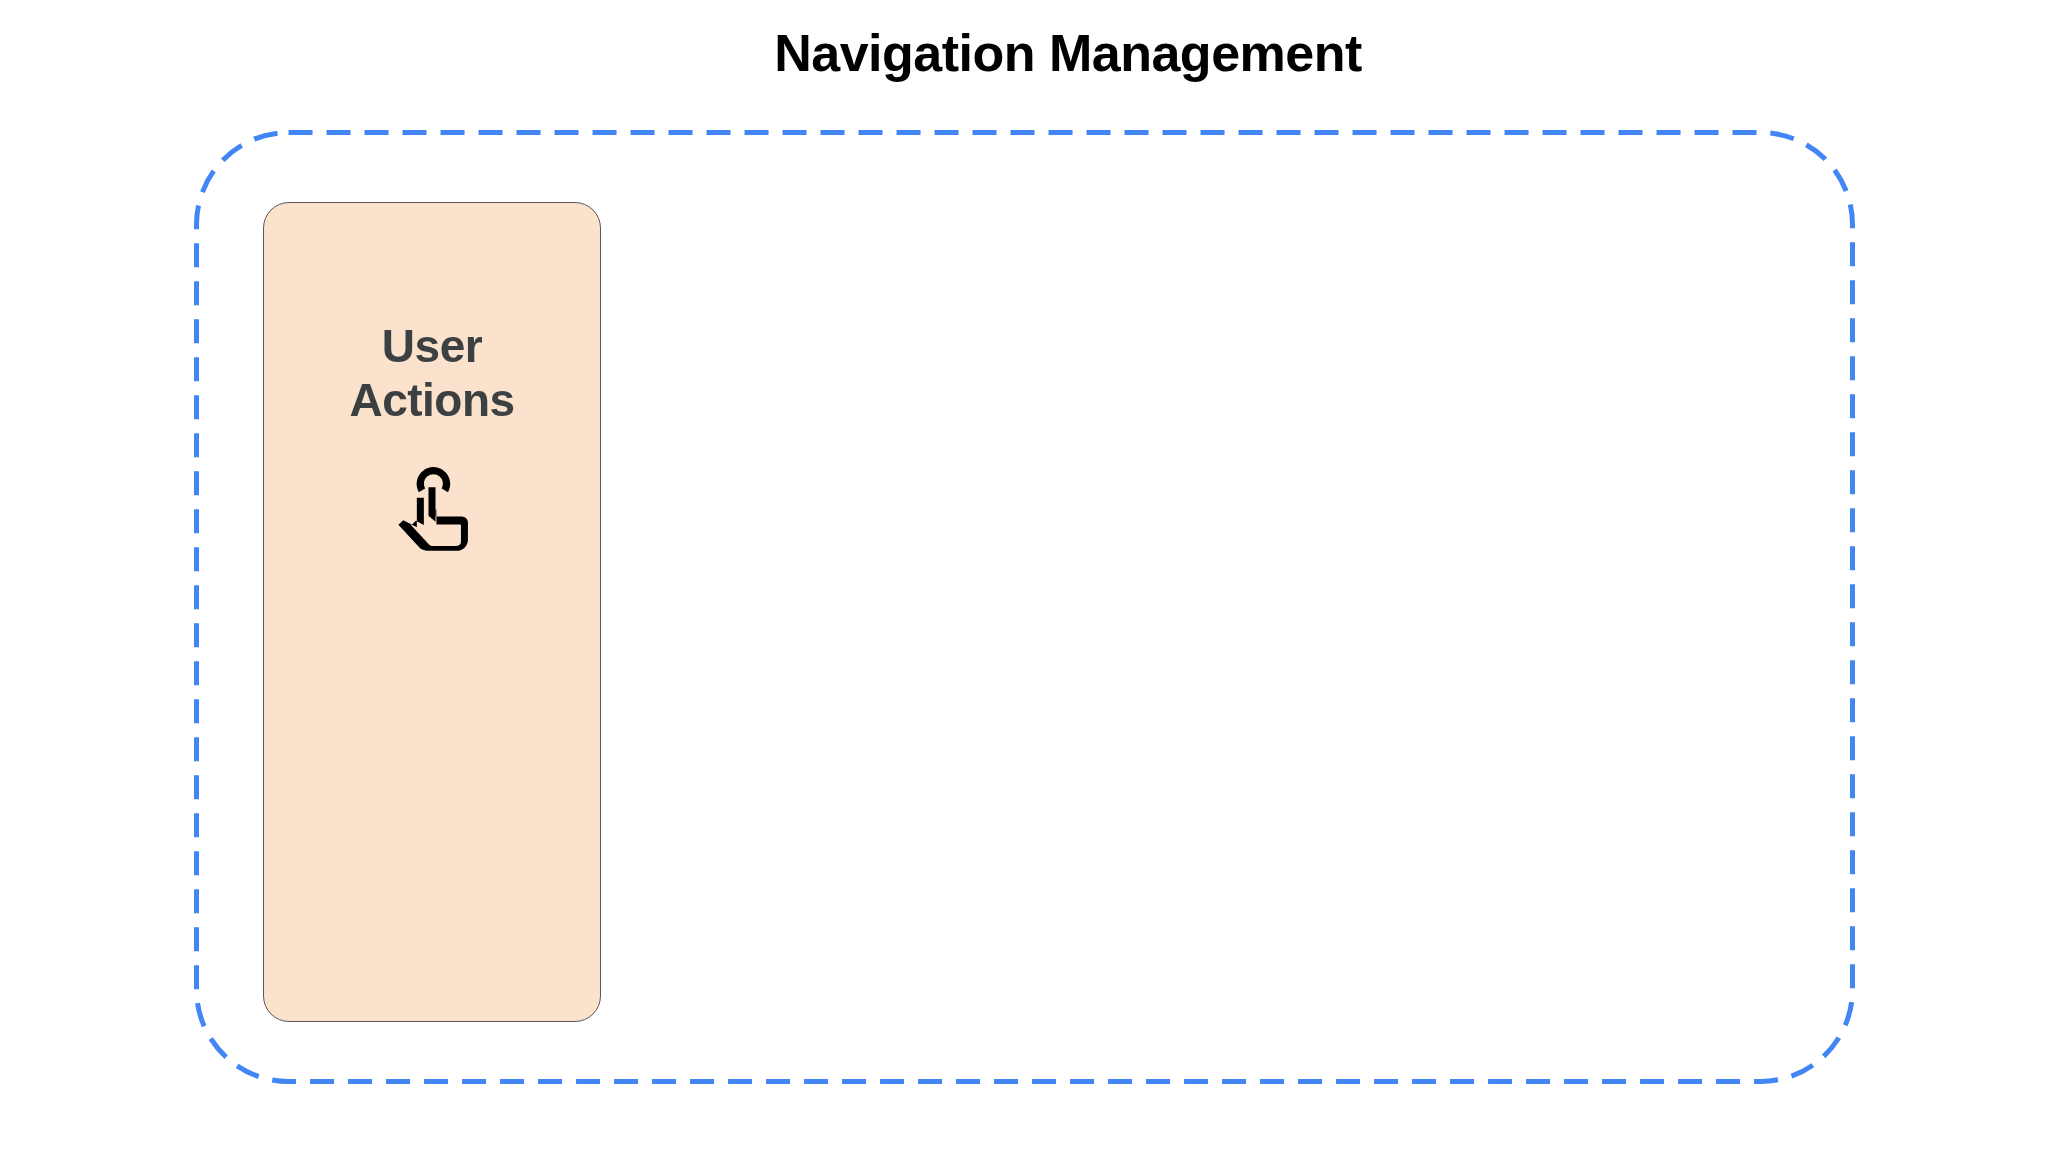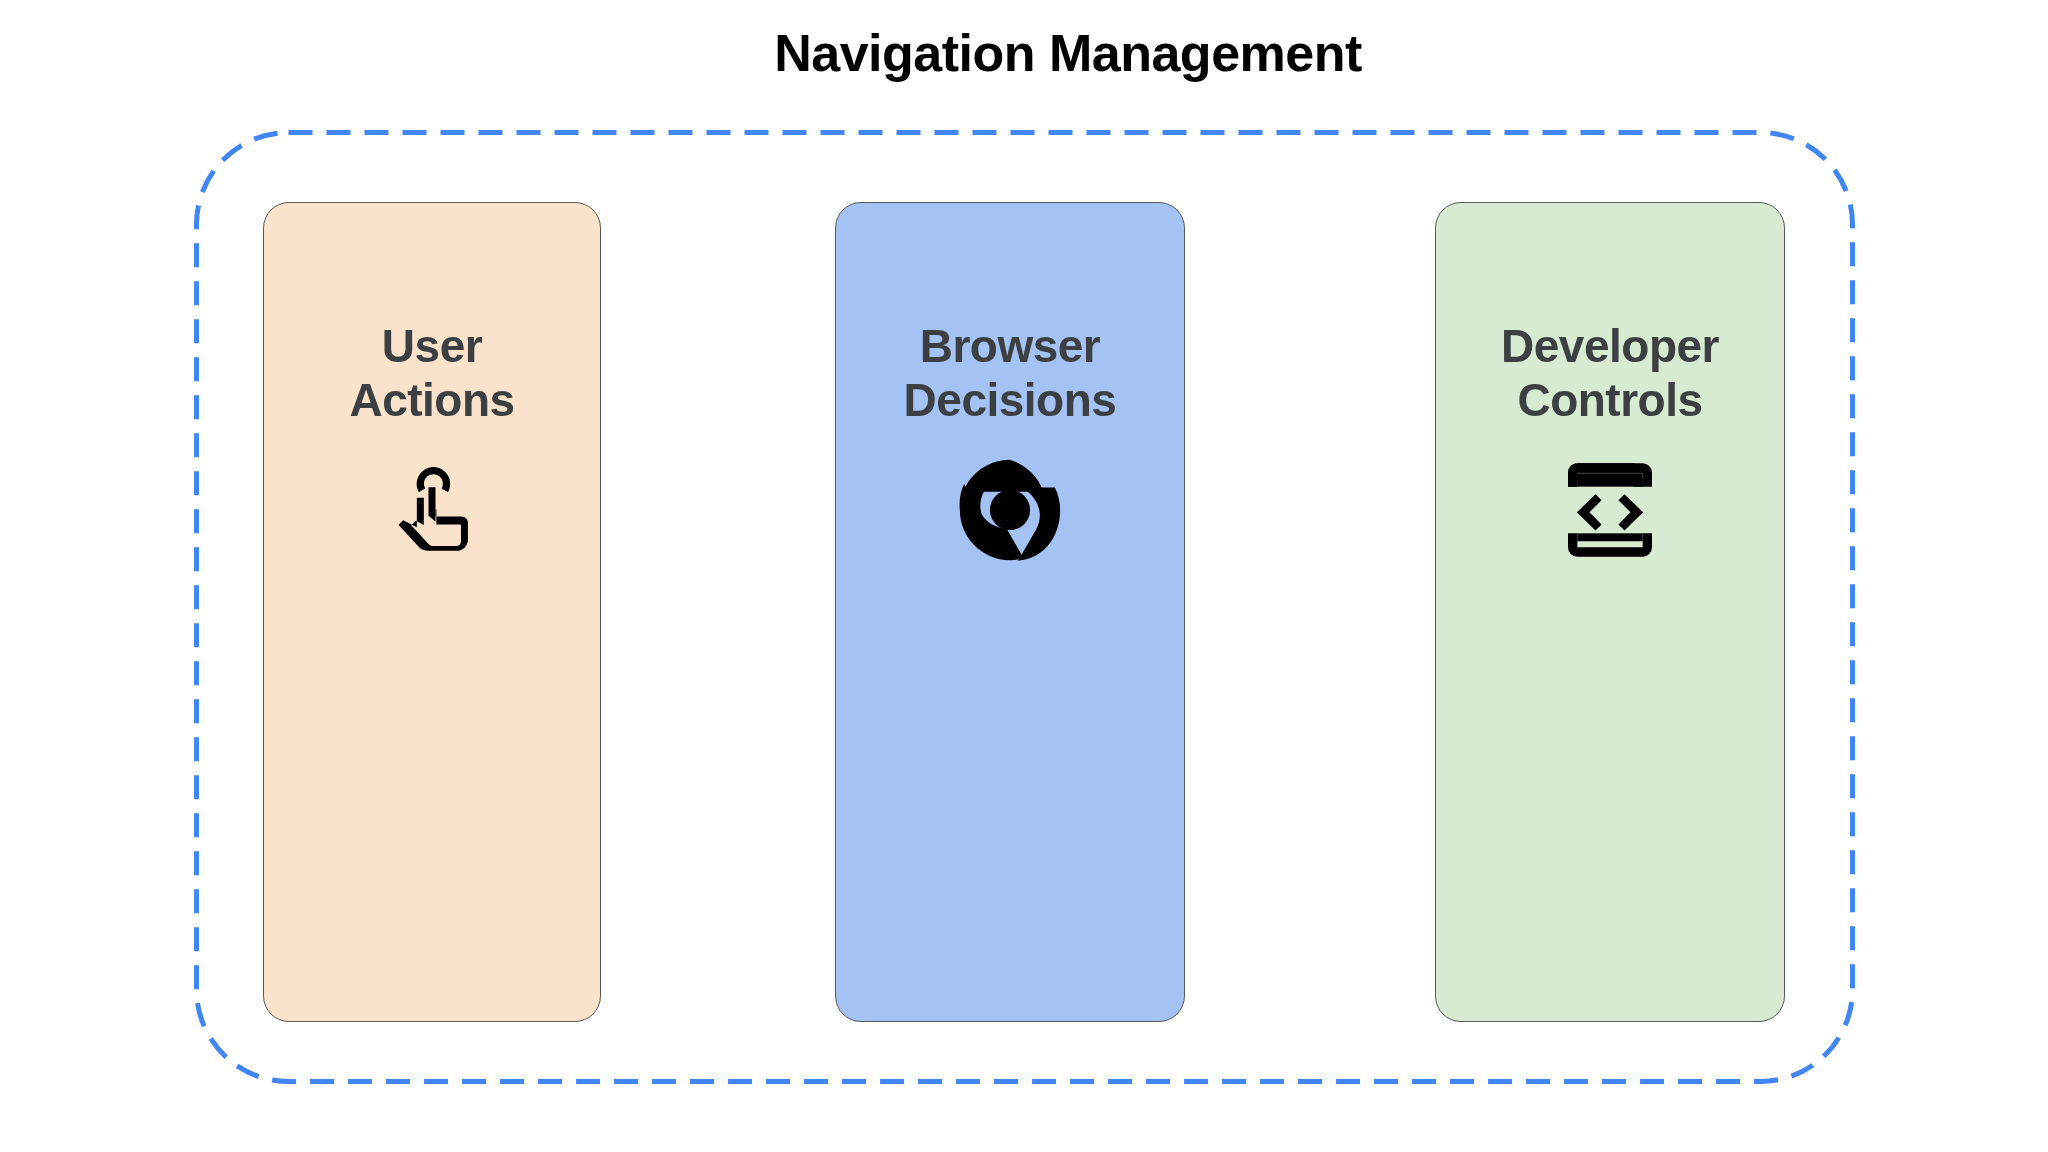--- a/index.html
+++ b/index.html
@@ -131,45 +131,16 @@
       <div class="card-icon">
         <svg viewBox="0 0 24 24" aria-hidden="true">
           <path d="M9.17 8.17a3.6 3.6 0 0 1 .92-4.6 3.6 3.6 0 0 1 4.42 0 3.6 3.6 0 0 1 .92 4.6l-1.35-.78a2.05 2.05 0 0 0-.5-2.6 2.05 2.05 0 0 0-2.56 0 2.05 2.05 0 0 0-.5 2.6l-1.35.78z"></path>
           <path d="M11.25 7.1h1.5v7.42l-1.5-1.27V7.1z"></path>
           <path d="M18.6 11.9h-5.85v1.5h5.6c.74 0 1.35.6 1.35 1.35v3.6c0 1.32-1.08 2.4-2.4 2.4h-6.2c-.72 0-1.4-.3-1.9-.83l-4.4-4.75 1.05-1 2.9 1.55V9.4h1.5v5.83l-1.7-.92-1.02.95 3.78 4.08c.22.24.53.38.86.38h5.13c.5 0 .9-.4.9-.9v-3.6c0-.07-.06-.12-.12-.12h-5.13l-.01-3.2z"></path>
           <path d="M4.6 13.6l1.3-1.25.28.3-1.3 1.25z" opacity="0"></path>
         </svg>
       </div>
     </div>
 
-    <div class="card card-2" style="background:#a4c2f4;">
-      <div class="card-label">Browser
-Decisions</div>
-      <div class="card-icon">
-        <svg viewBox="0 0 48 48" aria-hidden="true">
-          <path d="M24 2.5C14.9 2.5 6.96 7.62 3.6 15.34l7.93 13.74A13.9 13.9 0 0 1 10.1 24c0-2.5.66-4.84 1.82-6.87l-.03-.05L5.3 13.3A21.4 21.4 0 0 1 24 2.5zm0 5.6c-4.4 0-8.2 2.56-10.02 6.27h20.04A11.4 11.4 0 0 0 24 8.1z" opacity="0"></path>
-          <path d="M24 2.5c-8.23 0-15.5 4.2-19.75 10.58l9.13 15.82a12.2 12.2 0 0 1-1.68-6.2c0-2.28.62-4.4 1.7-6.23l-.02-.03-9.13-3.36A21.43 21.43 0 0 1 24 2.5z" opacity="0"></path>
-          <path d="M24 2.5C15.6 2.5 8.3 7.34 4.77 14.38l8.02 13.9a12.8 12.8 0 0 1-1.5-6.03c0-2.2.55-4.27 1.52-6.08H38.3A21.5 21.5 0 0 0 24 2.5z"></path>
-          <path d="M45.5 24c0-3.46-.82-6.73-2.27-9.63H27.9A12.77 12.77 0 0 1 36.8 26.1c0 2.35-.63 4.56-1.74 6.45l-7.6 13.17C38.63 44.9 45.5 35.25 45.5 24z"></path>
-          <path d="M24 45.5c2.03 0 4-.28 5.86-.8L22.4 31.73a12.8 12.8 0 0 1-10.5-5.85L4.3 12.82A21.4 21.4 0 0 0 2.5 24c0 11.87 9.63 21.5 21.5 21.5z"></path>
-          <circle cx="24" cy="24" r="8.6"></circle>
-        </svg>
-      </div>
-    </div>
 
-    <div class="card card-3" style="background:#d9ead3;">
-      <div class="card-label">Developer
-Controls</div>
-      <div class="card-icon">
-        <svg viewBox="0 0 24 24" aria-hidden="true">
-          <path d="M7 2h10a2 2 0 0 1 2 2v3h-2V5.6H5V7H3V4a2 2 0 0 1 2-2h2zM5 4v.1h14V4H5z"></path>
-          <path d="M3 4a2 2 0 0 1 2-2h14a2 2 0 0 1 2 2v3h-2V4H5v3H3V4z"></path>
-          <path d="M3 17h2v3h14v-3h2v3a2 2 0 0 1-2 2H5a2 2 0 0 1-2-2v-3z"></path>
-          <rect x="5" y="5.3" width="14" height="1.7"></rect>
-          <rect x="5" y="17" width="14" height="1.7"></rect>
-          <path d="M8.9 8.6 10.2 9.9 7.6 12.5l2.6 2.6-1.3 1.3L4.9 12.5 8.9 8.6z"></path>
-          <path d="M15.1 8.6 19.1 12.5l-4 3.9-1.3-1.3 2.6-2.6-2.6-2.6 1.3-1.3z"></path>
-        </svg>
-      </div>
-    </div>
 
   </div>
 </div>
 
 </body></html>

